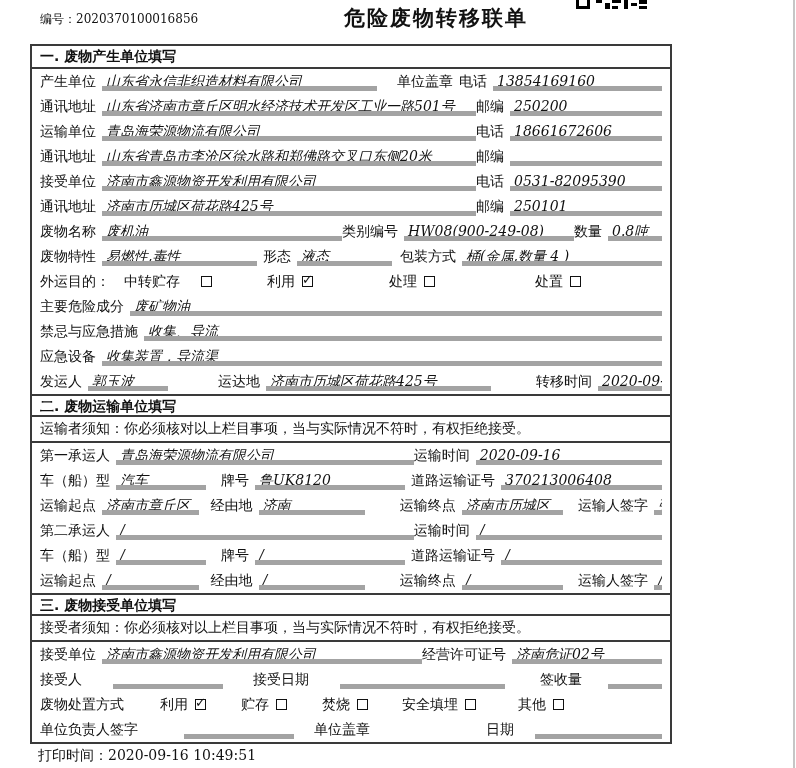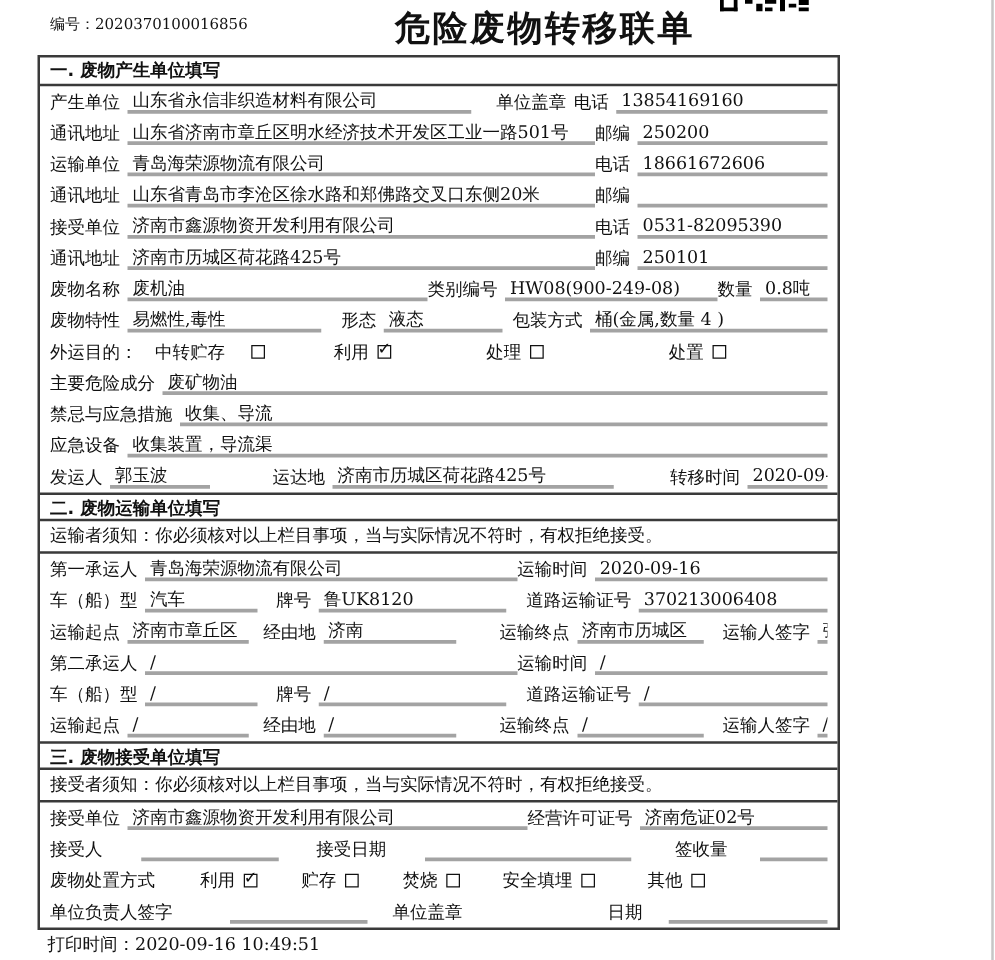--- a/index.html
+++ b/index.html
@@ -1,44 +1,44 @@
 <!DOCTYPE html>
 <html><head>
 <meta charset="utf-8">
 <style>
   * { margin:0; padding:0; box-sizing:border-box; }
   html,body { background:#e9e9e9; }
   .page { position:relative; width:796px; height:768px; background:#ffffff; overflow:hidden;
           font-family:"DejaVu Serif","Liberation Serif",serif; color:#111; }
   .serial { position:absolute; left:40px; top:11px; font-size:12px; white-space:nowrap; }
   .title { position:absolute; top:4px; left:calc(50% + 38px); transform:translateX(-50%);
-           font-size:28px; font-weight:bold; letter-spacing:2px; white-space:nowrap;
+           font-size:21px; font-weight:bold; letter-spacing:2px; white-space:nowrap;
            font-family:"DejaVu Sans","Liberation Sans",sans-serif; }
   .qr { position:absolute; left:576px; top:0; }
   .scan-edge { position:absolute; right:1px; top:0; width:2px; height:768px; background:#c6c6c6; }
   .formtable { position:absolute; left:30px; top:44px; width:642px; border:2px solid #3a3a3a; background:#fff; }
   .sec-h { height:23px; padding:2px 10px 0 8px; font-weight:bold; font-size:14px;
            border-bottom:2px solid #3a3a3a; font-family:"DejaVu Sans","Liberation Sans",sans-serif; }
   .sec-h.bt { border-top:2px solid #3a3a3a; }
   .row { display:flex; align-items:flex-end; height:25px; padding:0 8px 3px 8px; font-size:14px; }
   .row.notice { height:26px; border-bottom:2px solid #3a3a3a; align-items:center; padding-bottom:0; }
   .lbl { white-space:nowrap; margin-right:6px; }
-  .fld { border-bottom:3px solid #a3a3a3; padding:0 4px; white-space:nowrap; overflow:hidden;
-         height:19px; line-height:19px; }
+  .fld { border-bottom:5px solid #a3a3a3; padding:0 4px; white-space:nowrap; overflow:hidden;
+         height:19px; line-height:19px;font-style:italic; }
   .fl { flex:1; }
   .cbg { display:flex; align-items:center; }
   .cb { width:11px; height:11px; border:1.5px solid #111; margin-left:7px; position:relative; top:-1px; flex:none; }
   .cb[data-checked="true"]::after { content:"✓"; position:absolute; left:-1px; top:-5px;
         font-size:13px; font-weight:bold; font-family:"DejaVu Sans",sans-serif; }
   .footer { position:absolute; left:38px; top:747px; font-size:14px; white-space:nowrap; }
   .w80{width:80px}.w90{width:90px}.w95{width:95px}.w100{width:100px}.w105{width:105px}
   .w110{width:110px}.w150{width:150px}.w155{width:155px}.w165{width:165px}.w170{width:170px}
   .w172{width:172px}.w200{width:200px}.w225{width:225px}.w240{width:240px}.w280{width:280px}
   .w320{width:320px}
-  .ml8{margin-left:8px}.ml10{margin-left:16px}.ml12{margin-left:12px}.ml15{margin-left:15px}
+  .ml8{margin-left:8px}.ml10{margin-left:6px}.ml12{margin-left:12px}.ml15{margin-left:15px}
   .ml20{margin-left:20px}.ml25{margin-left:25px}.ml30{margin-left:30px}.ml35{margin-left:35px}
   .ml38{margin-left:34px}.ml40{margin-left:40px}.ml42{margin-left:42px}.ml45{margin-left:45px}
   .ml50{margin-left:50px}.ml55{margin-left:55px}.ml76{margin-left:76px}
   .ml100{margin-left:100px}.ml110{margin-left:110px}.mla{margin-left:auto}
 </style>
 </head>
 <body>
 
 <div class="page">
 

